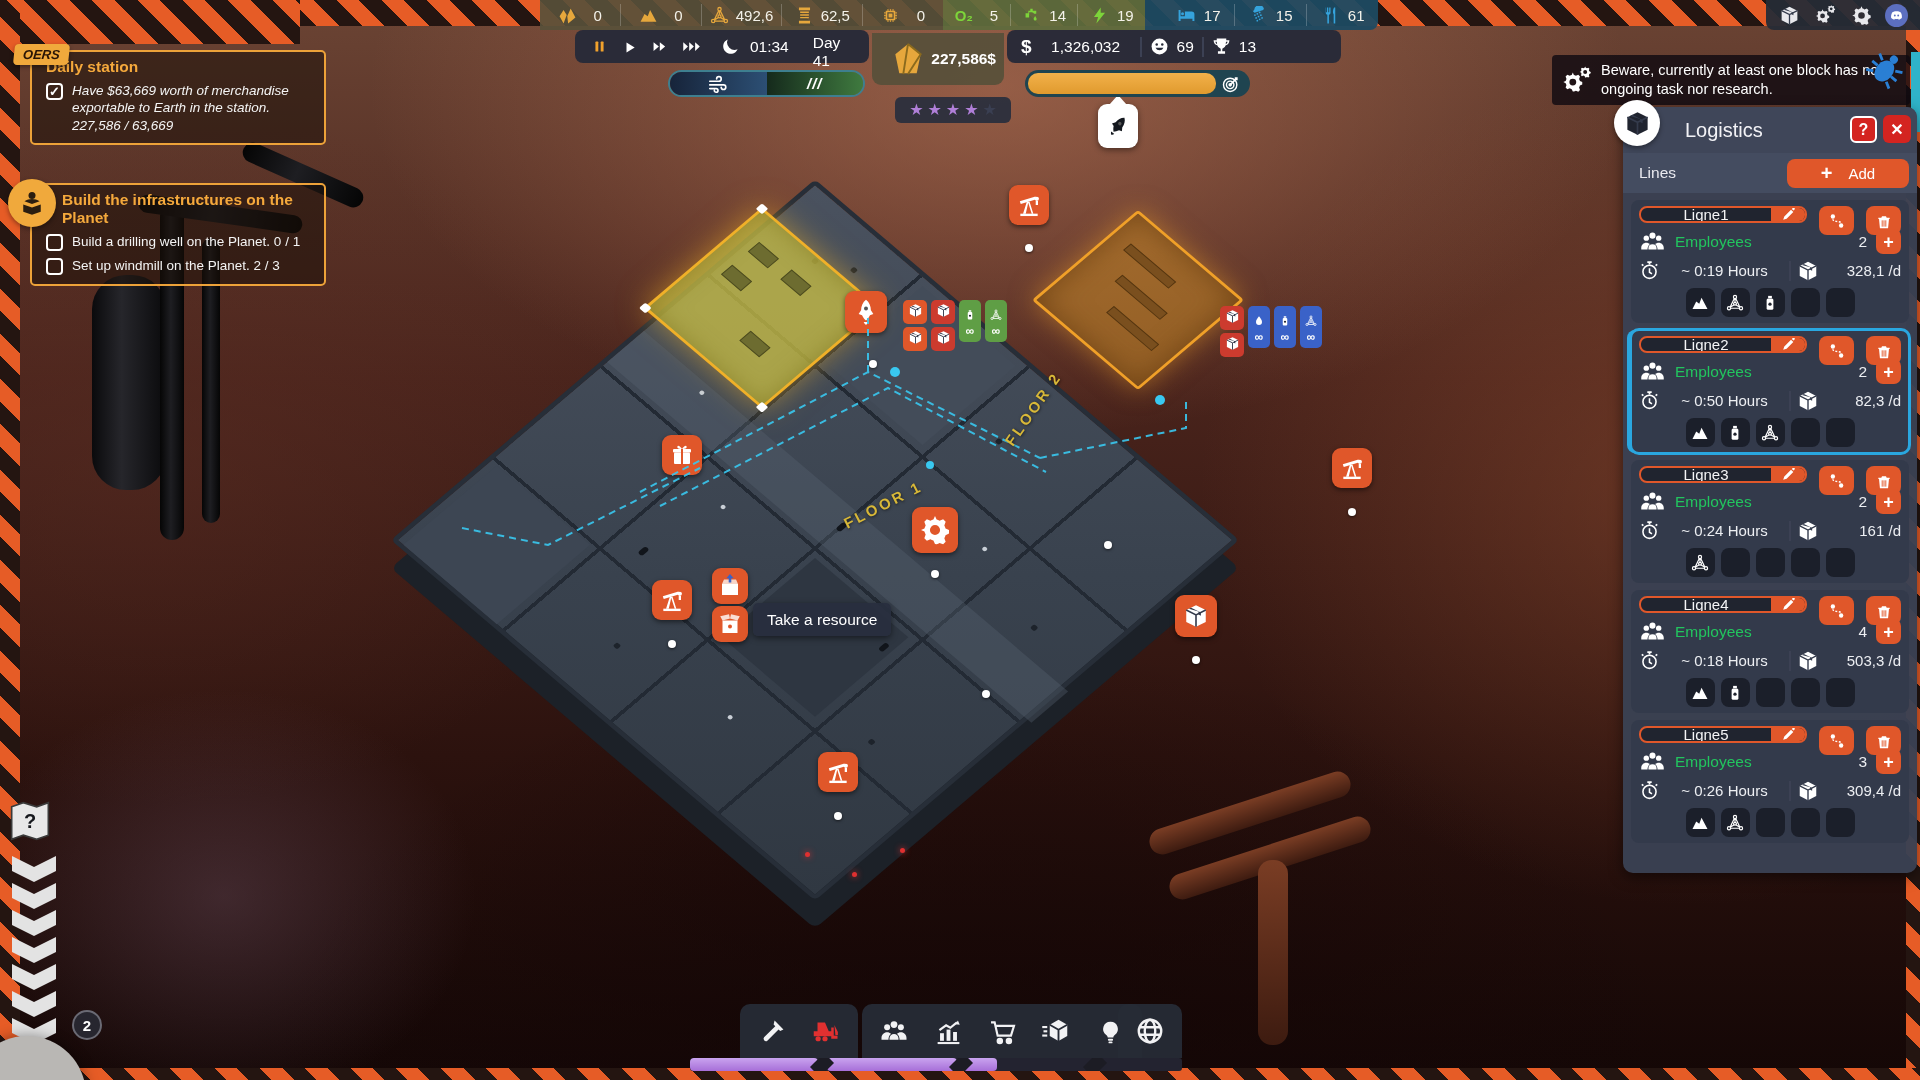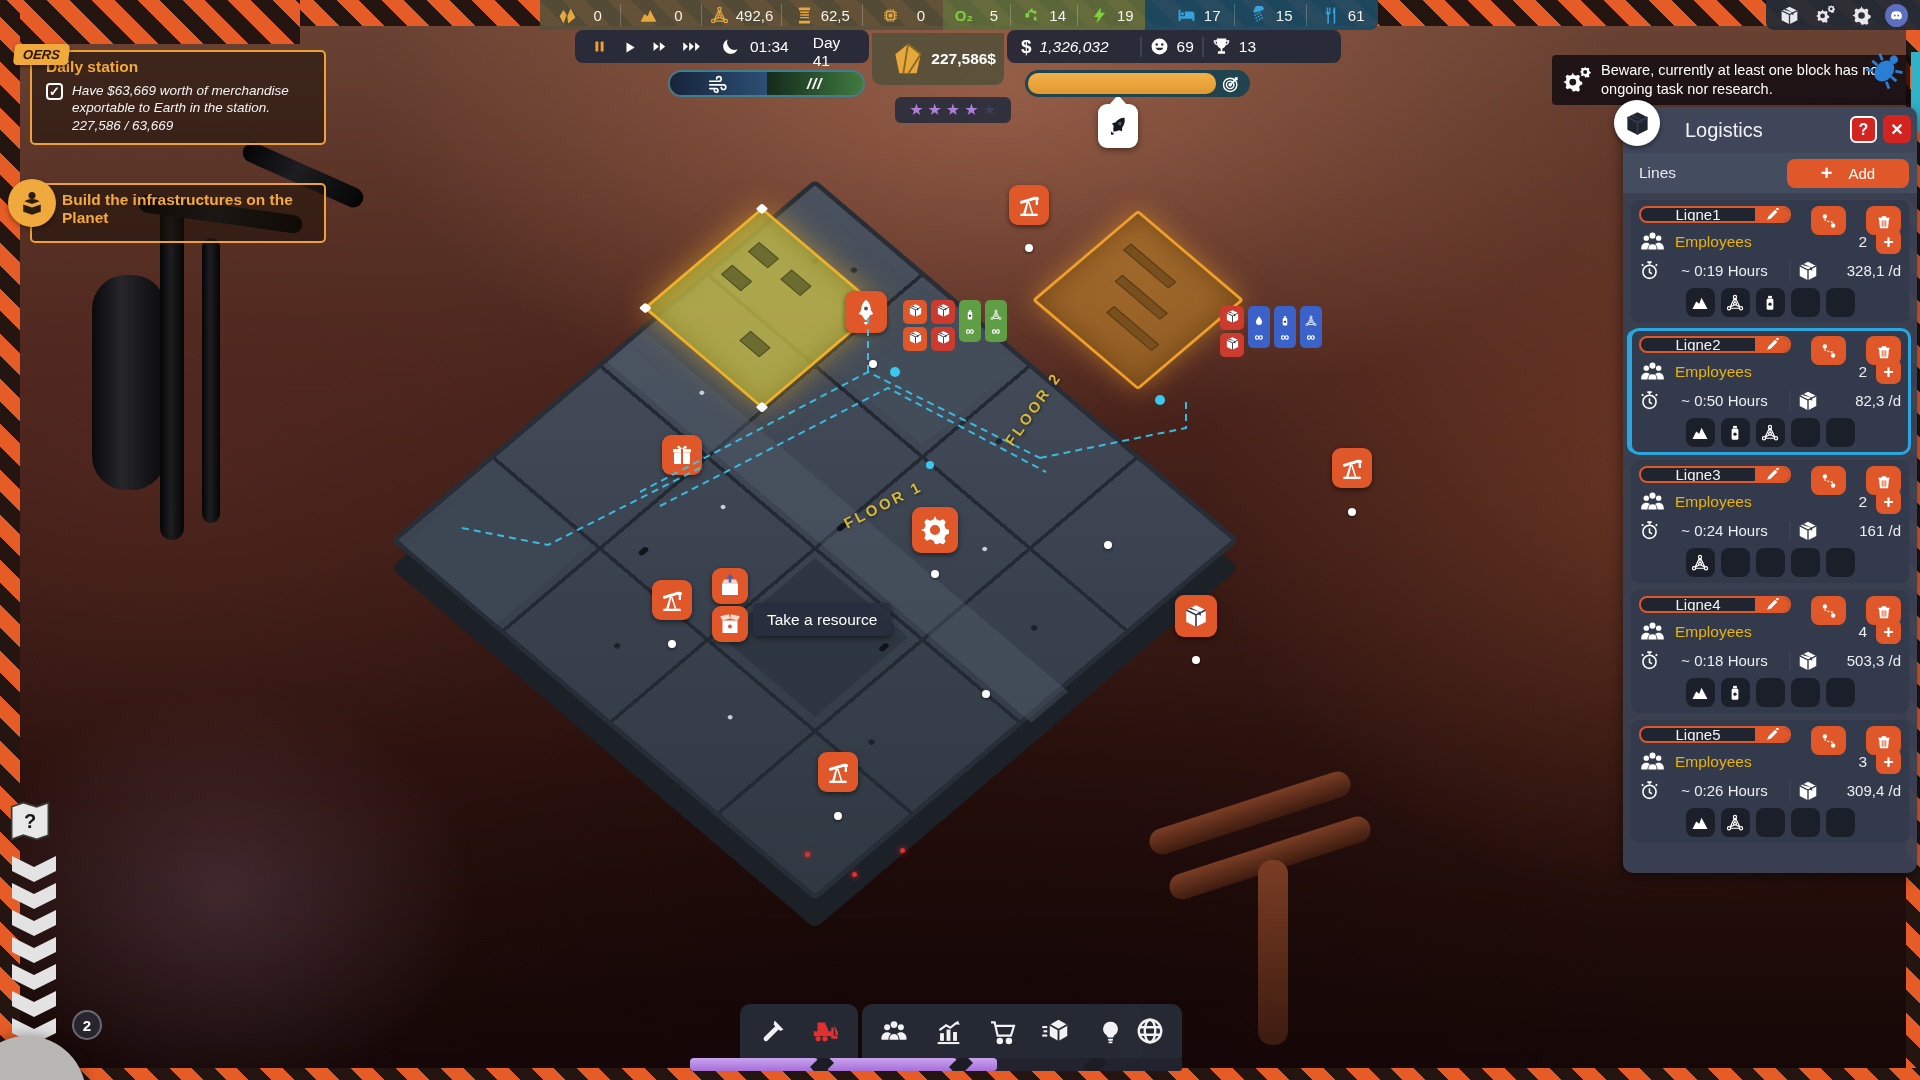--- a/index.html
+++ b/index.html
@@ -108,21 +108,21 @@
     padding:0 14px;gap:10px;font-size:15.5px;}
   .tbtn{display:flex;align-items:center;justify-content:center;width:24px;height:24px;color:#fff;}
   .tbtn svg{width:15px;height:15px;}
   .tbtn.pause{color:#f0a12c;}
   .tbtn.ff3 svg{width:22px;}
   .time-bar .moon svg{width:19px;height:19px;}
   .money-bar{position:absolute;left:1007px;top:30px;width:334px;height:33px;z-index:10;
     background:rgba(38,42,56,.96);border-radius:8px;display:flex;align-items:center;
     padding:0 14px;gap:8px;font-size:15.5px;}
   .money-bar .cur{font-weight:bold;font-size:19px;}
-  .money-bar .mval{width:92px;text-align:left;font-style:italic;}
+  .money-bar .mval{width:92px;text-align:center;}
   .vsep{width:2px;height:20px;background:#3c4154;}
   .money-bar svg{width:19px;height:19px;}
   .gold-counter{position:absolute;left:872px;top:33px;width:132px;height:52px;z-index:9;
     background:rgba(88,80,58,.95);border-radius:0 0 9px 9px;display:flex;align-items:center;
     justify-content:flex-end;gap:4px;padding:0 8px;}
   .gold-counter svg{width:38px;height:38px;color:#e6a73c;}
   .gold-counter .gval{font-size:15.5px;font-weight:bold;}
   .stars{position:absolute;left:895px;top:97px;width:116px;height:26px;z-index:9;
     background:rgba(43,47,61,.95);border-radius:6px;display:flex;align-items:center;
     justify-content:center;gap:4px;font-size:16px;}
@@ -200,31 +200,31 @@
     display:flex;align-items:center;justify-content:center;}
   .log-lines-row{height:40px;background:#444c60;display:flex;align-items:center;
     padding:0 8px 0 16px;justify-content:space-between;}
   .log-lines-label{font-size:15.5px;color:#e9e9ef;}
   .add-btn{width:122px;height:29px;background:#e0572a;border-radius:8px;display:flex;
     align-items:center;justify-content:center;gap:16px;font-size:15px;color:#fff;}
   .add-btn .plus{font-size:20px;font-weight:bold;line-height:1;}
   .log-cards{padding:7px 8px;display:flex;flex-direction:column;gap:7px;}
   .line-card{background:#333a4b;border-radius:8px;padding:6px 8px;}
   .line-card.selected{outline:3px solid #2aa7e0;outline-offset:-1px;box-shadow:-4px 0 0 #2aa7e0;}
-  .lrow1{display:flex;gap:20px;height:17px;}
+  .lrow1{display:flex;gap:12px;height:17px;}
   .name-pill{flex:1;display:flex;border:2px solid #e0572a;border-radius:8px;overflow:hidden;background:#20242f;}
   .line-name{flex:1;display:flex;align-items:center;justify-content:center;font-size:15px;color:#f4f4f6;}
   .pencil-btn{width:34px;background:#e0572a;display:flex;align-items:center;justify-content:center;}
   .pencil-btn svg{width:15px;height:15px;color:#fff;}
   .sq-btn{width:35px;height:29px;background:#e0572a;border-radius:8px;display:flex;
     align-items:center;justify-content:center;color:#fff;}
   .sq-btn svg{width:18px;height:18px;}
   .lrow2{display:flex;align-items:center;margin-top:6px;height:25px;gap:9px;}
   .lrow2 .ppl{width:27px;height:27px;color:#fff;}
-  .lrow2 .elabel{flex:1;font-size:15.5px;color:#eab308;}
+  .lrow2 .elabel{flex:1;font-size:15.5px;color:#22c55e;}
   .lrow2 .ecount{font-size:15.5px;color:#eceef2;}
   .emp-plus{width:25px;height:25px;background:#e0572a;border-radius:7px;color:#fff;font-size:18px;
     font-weight:bold;display:flex;align-items:center;justify-content:center;line-height:1;}
   .lrow3{display:flex;align-items:center;margin-top:5px;height:23px;gap:6px;}
   .lrow3 .watch{width:21px;height:21px;color:#fff;}
   .lrow3 .dur{flex:1;text-align:center;font-size:15px;color:#eceef2;}
   .lrow3 .boxi{width:22px;height:22px;color:#fff;}
   .lrow3 .rate{width:76px;text-align:right;font-size:15px;color:#eceef2;}
   .lrow4{display:flex;justify-content:center;gap:6px;margin-top:6px;}
   .slot{width:29px;height:29px;background:#1b1f2a;border-radius:8px;display:flex;
@@ -824,20 +824,30 @@
     <div class="q-badge-circle">
         <span style="display:flex;width:28px;height:28px;color:#2a1d10;">
           <svg viewBox="0 0 24 24" fill="currentColor">
             <circle cx="12" cy="5.5" r="3"></circle>
             <path d="M4.5 13.2 12 15.8l7.5-2.6v6.3L12 22l-7.5-2.5z"></path>
             <path d="M5.5 10.5c2-1.3 4.3-1.9 6.5-1.9s4.5.6 6.5 1.9l-6.5 2.3z"></path>
           </svg>
         </span>
       </div>
     <div class="q-title">Build the infrastructures on the Planet</div>
+    <div id="planet-tasks">
+        <div class="q-task">
+          <div class="q-cb"></div>
+          <div class="q-text">Build a drilling well on the Planet. 0 / 1</div>
+        </div>
+        <div class="q-task">
+          <div class="q-cb"></div>
+          <div class="q-text">Set up windmill on the Planet. 2 / 3</div>
+        </div>
+      </div>
   </div>
 
   <div class="log-panel">
     <div class="log-header">
       <div class="log-circle">
           <span style="display:flex;width:27px;height:27px;">
             <svg viewBox="0 0 24 24" fill="currentColor">
               <path d="M12 2 3 6.5v11L12 22l9-4.5v-11z"></path>
               <path d="M3 6.5 12 11l9-4.5M12 11v11" fill="none" stroke="#343b4c" stroke-width="1.5"></path>
               <path d="M7.5 4.3 16.5 8.8v3l-2.2-1.1V7.9L5.4 5.4z" fill="#343b4c"></path>

